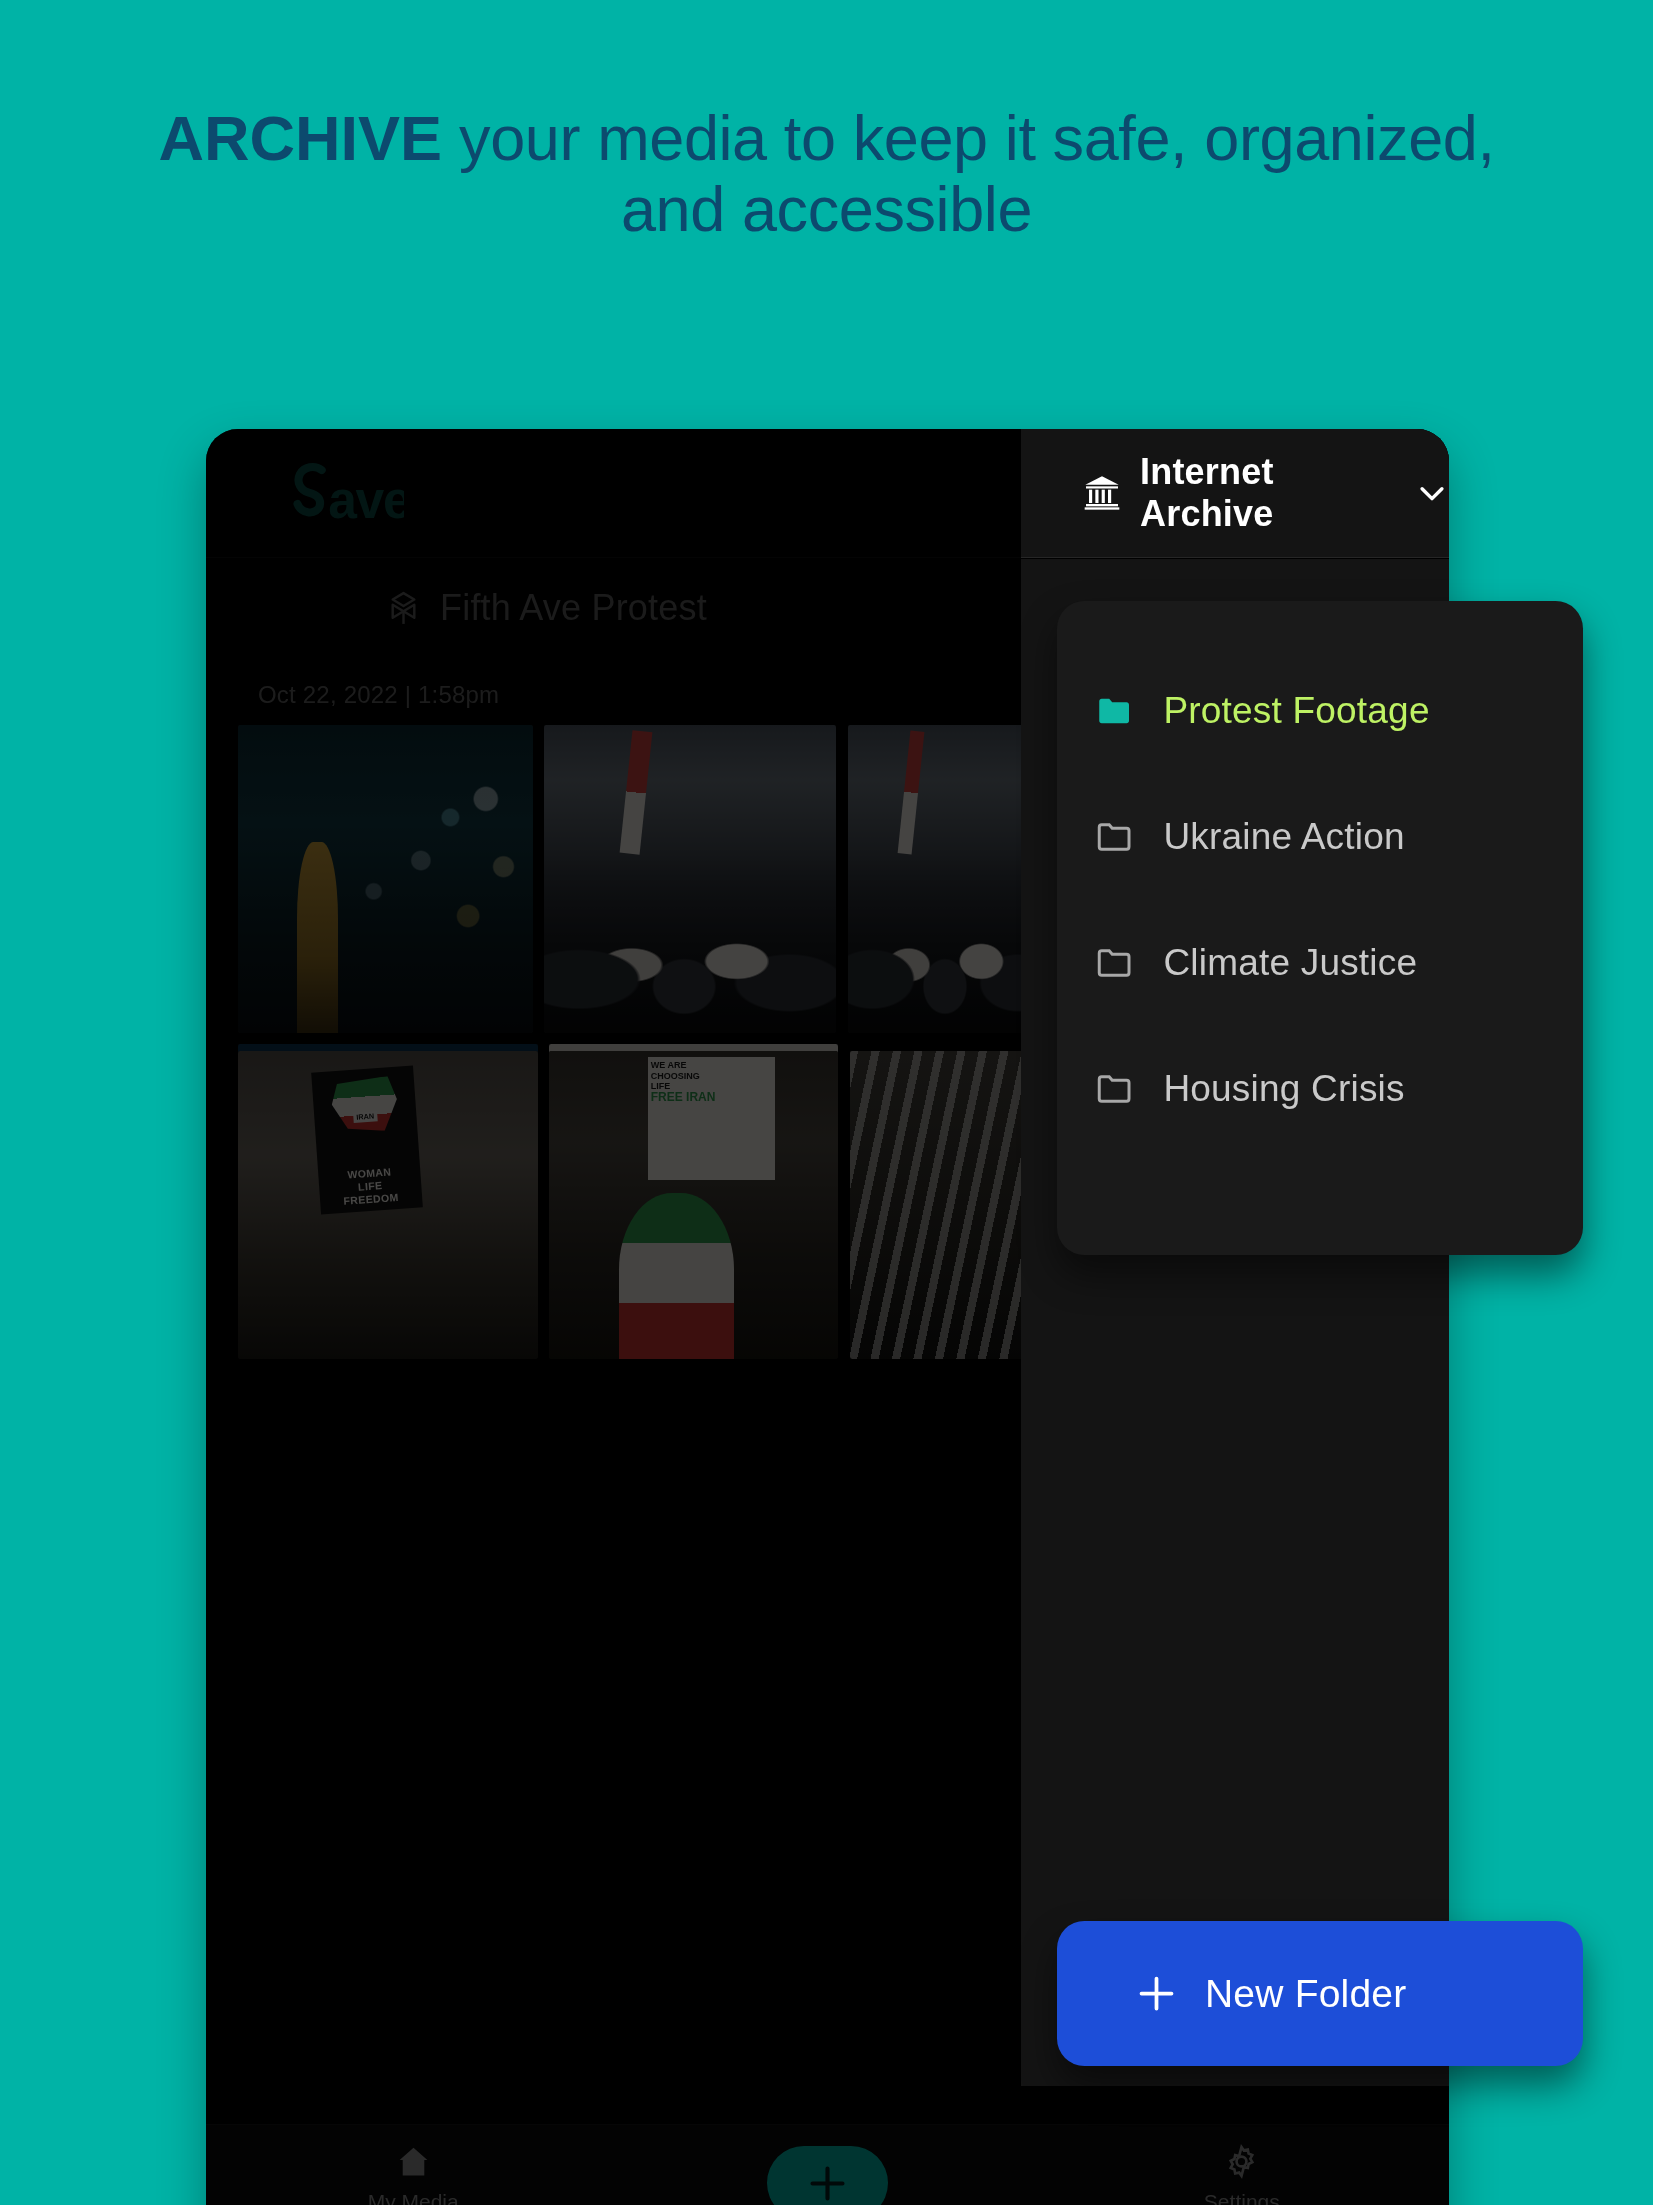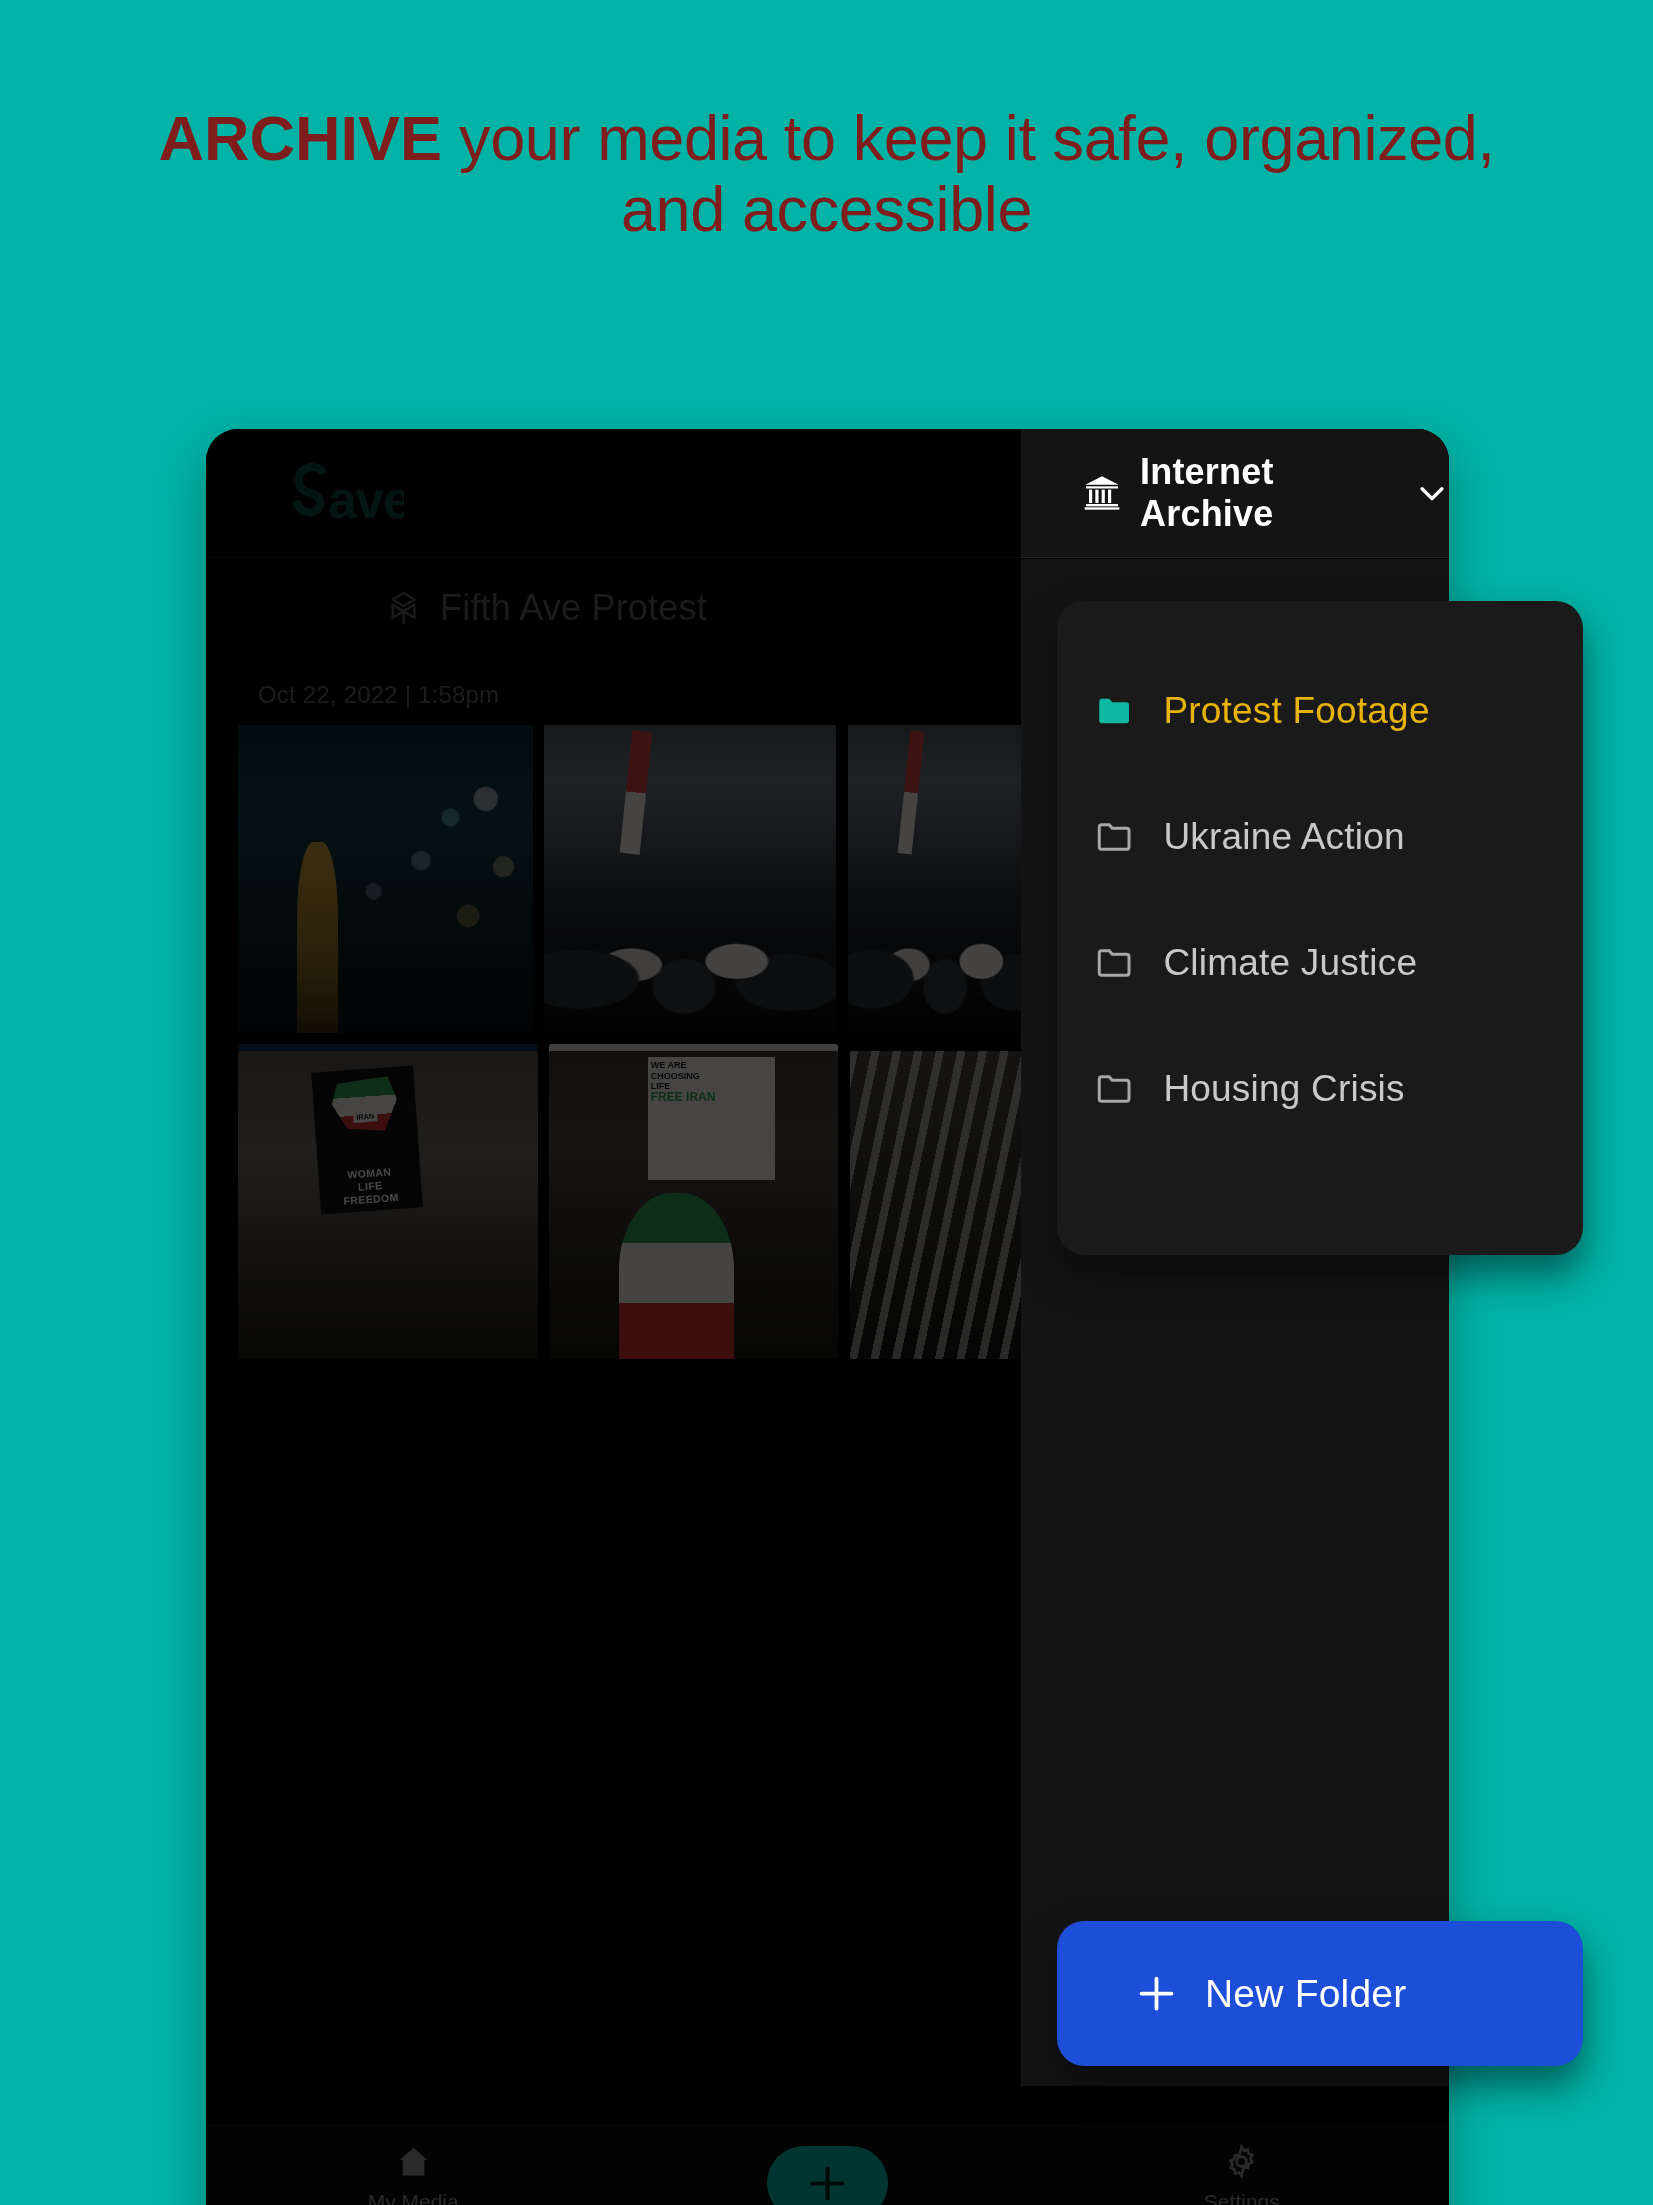--- a/index.html
+++ b/index.html
@@ -17,21 +17,21 @@
     position: relative;
   }
 
   
   .headline {
     position: absolute;
     top: 103px;
     left: 0;
     width: 1653px;
     text-align: center;
-    color: #7f1d1d;
+    color: #0c4a6e;
     font-size: 63px;
     line-height: 1.12;
     font-weight: 400;
     letter-spacing: -0.4px;
     padding: 0 145px;
   }
   .headline .kw {
     font-weight: 800;
     letter-spacing: 0px;
   }
@@ -350,21 +350,21 @@
     height: 126px;
     padding-left: 37px;
   }
   .folder-label {
     font-size: 37px;
     font-weight: 400;
     color: #c9c9c9;
     letter-spacing: 0.2px;
     white-space: nowrap;
   }
-  .folder-item.active .folder-label { color: #eab308; }
+  .folder-item.active .folder-label { color: #bef264; }
 
   
   .new-folder-card {
     position: absolute;
     left: 1057px;
     top: 1921px;
     width: 526px;
     height: 145px;
     background: #1d4ed8;
     border-radius: 27.4px;

